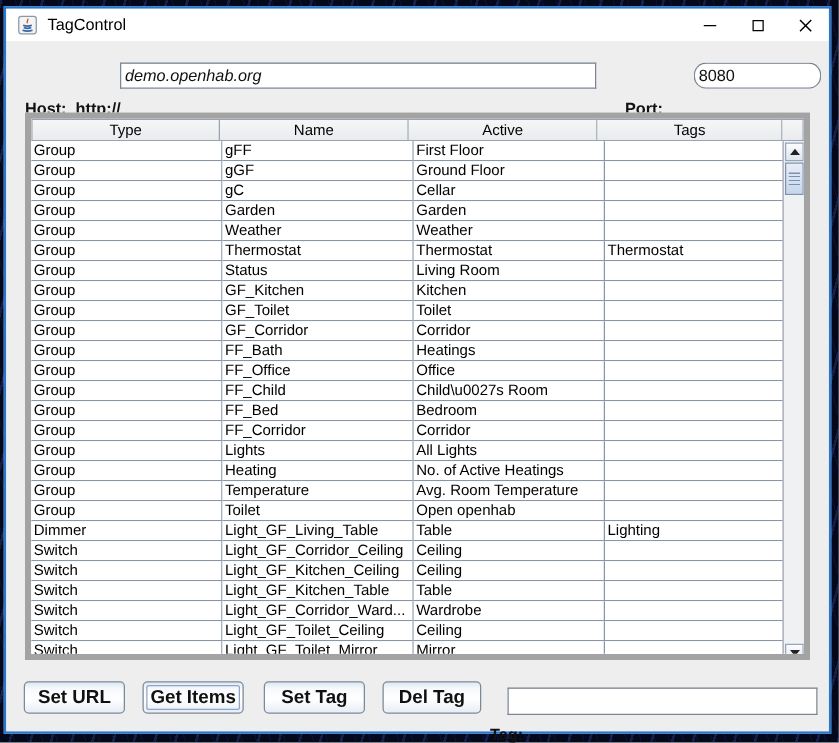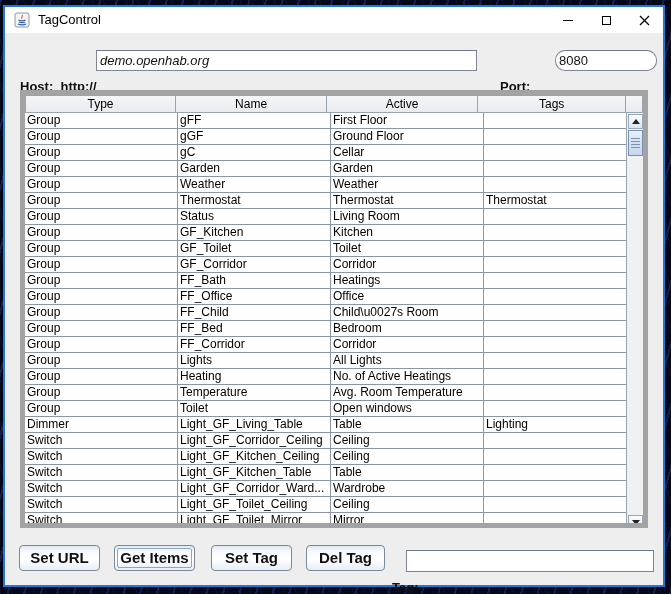--- a/index.html
+++ b/index.html
@@ -248,21 +248,21 @@
           </div>
           <div class="trow">
             <div class="tcell c0">Group</div>
             <div class="tcell c1">Temperature</div>
             <div class="tcell c2">Avg. Room Temperature</div>
             <div class="tcell c3"></div>
           </div>
           <div class="trow">
             <div class="tcell c0">Group</div>
             <div class="tcell c1">Toilet</div>
-            <div class="tcell c2">Open windows</div>
+            <div class="tcell c2">Open openhab</div>
             <div class="tcell c3"></div>
           </div>
           <div class="trow">
             <div class="tcell c0">Dimmer</div>
             <div class="tcell c1">Light_GF_Living_Table</div>
             <div class="tcell c2">Table</div>
             <div class="tcell c3">Lighting</div>
           </div>
           <div class="trow">
             <div class="tcell c0">Switch</div>

